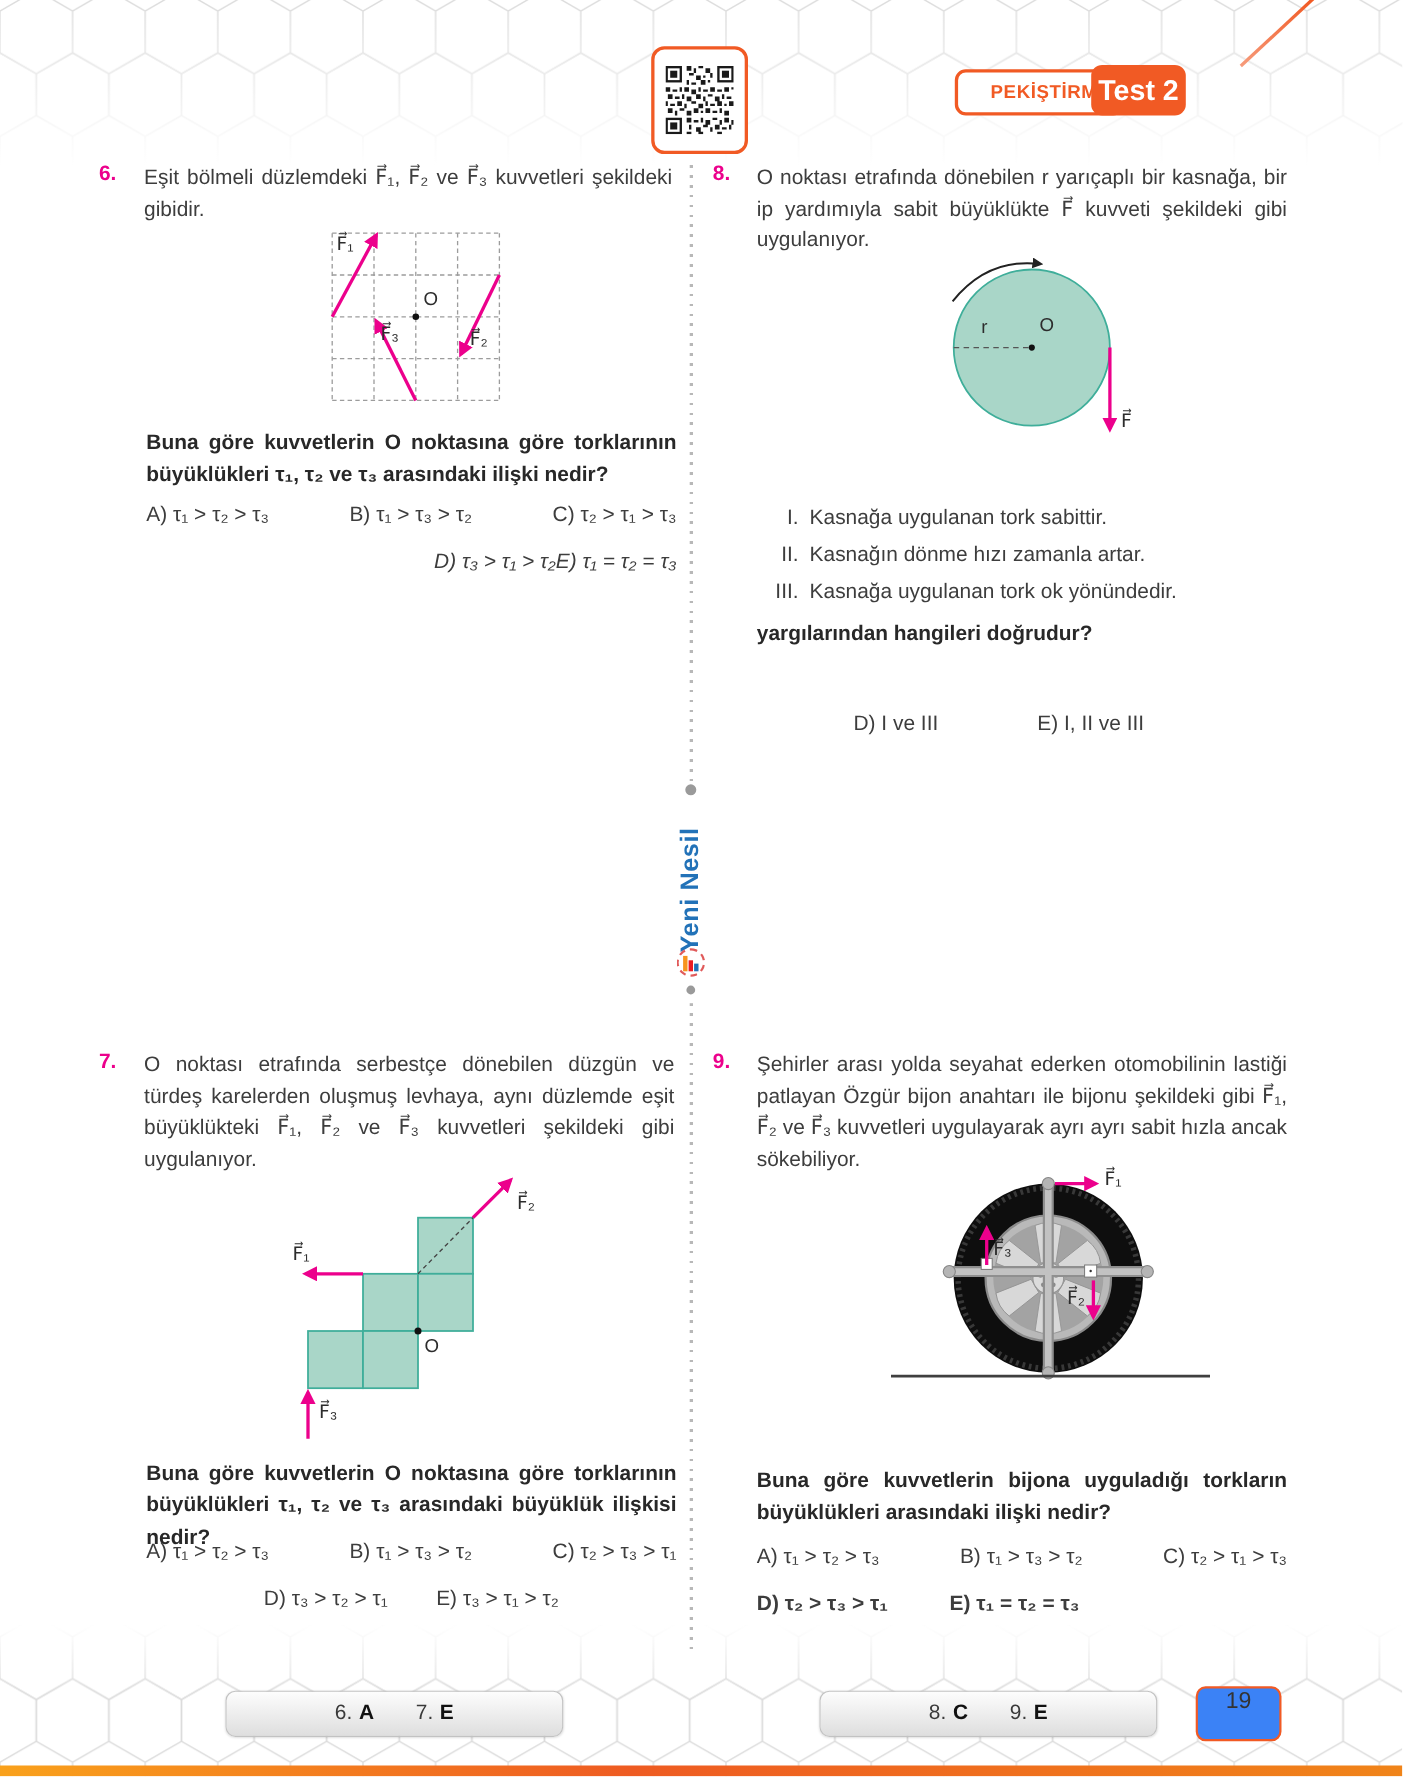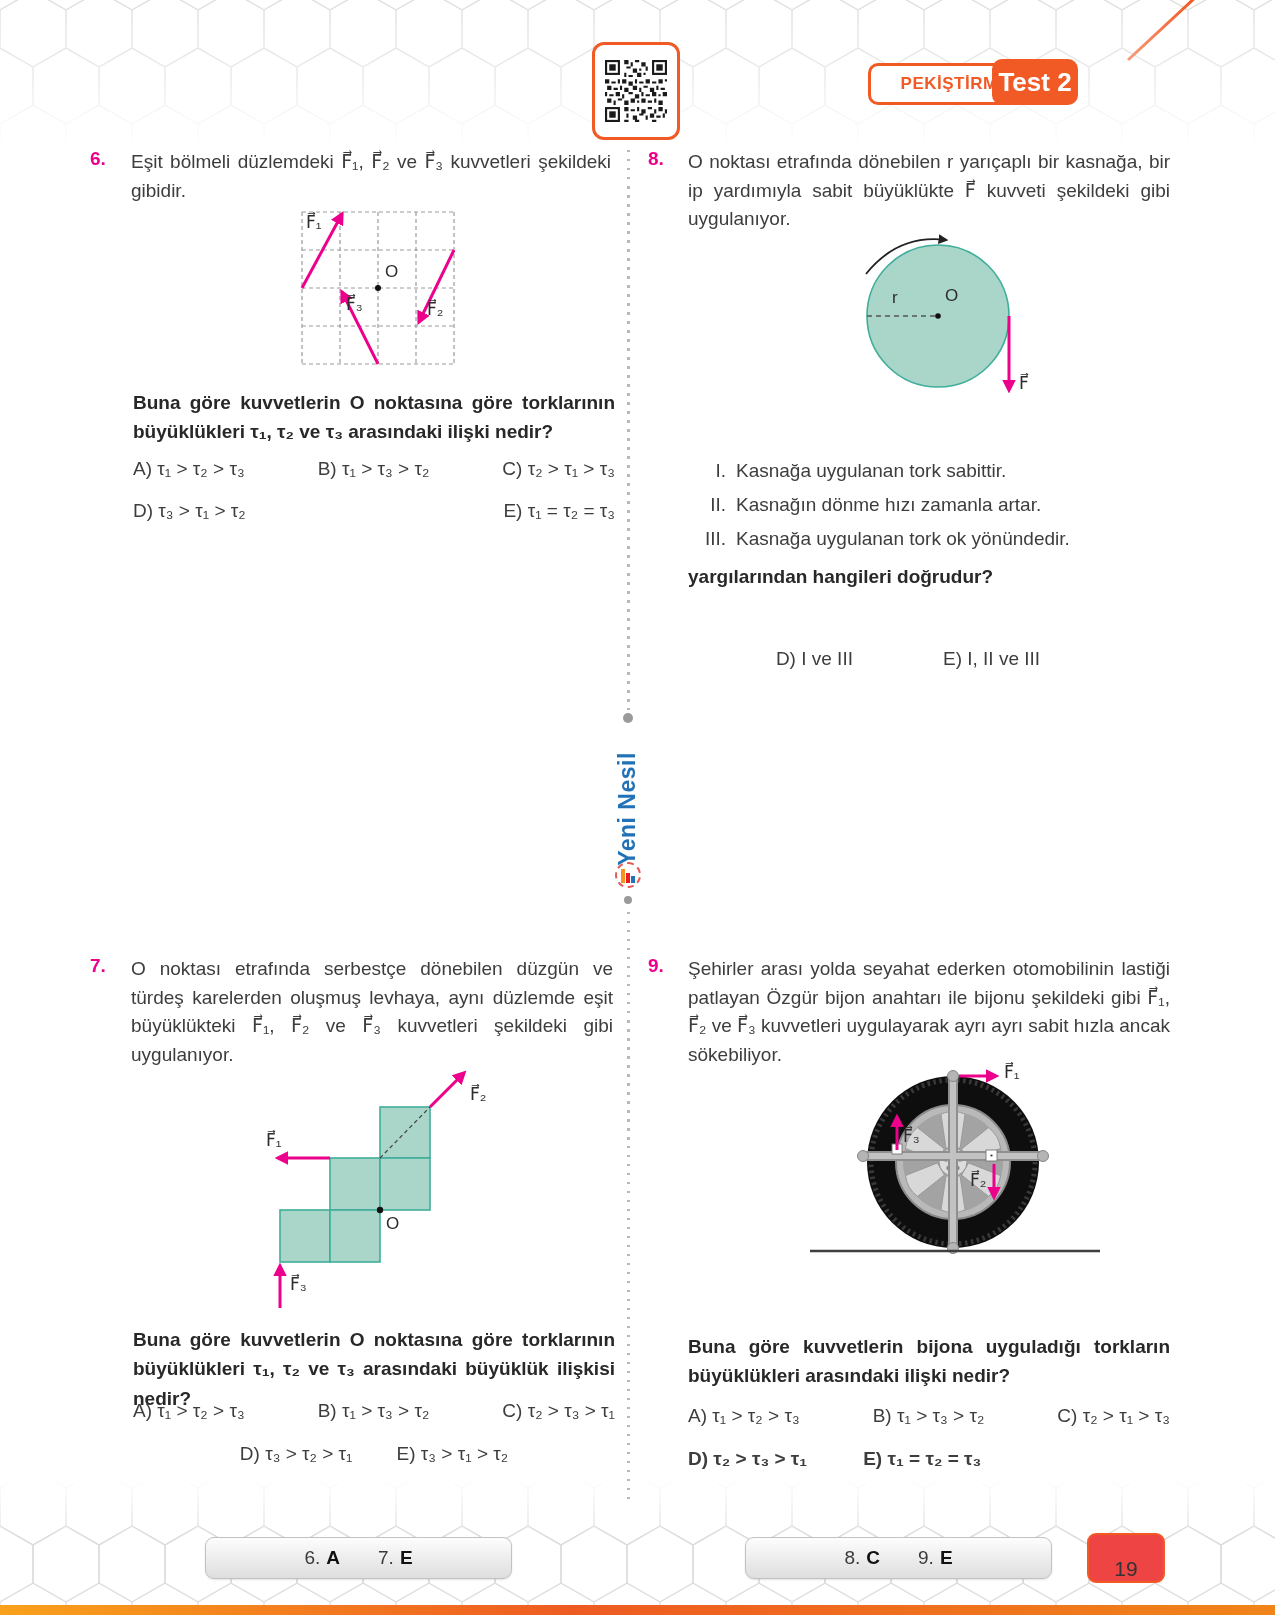--- a/index.html
+++ b/index.html
@@ -33,22 +33,22 @@
         color:#2272b8;font-weight:bold;font-size:23px;text-align:center;letter-spacing:.5px;}
   .logo-icon{position:absolute;left:615px;top:862px;width:26px;height:26px;border:2px dashed #e05a5a;
         border-radius:50%;display:flex;align-items:flex-end;justify-content:center;gap:1px;padding:3px 2px;box-sizing:border-box;}
   .logo-icon i{display:block;width:4px;}
   .ans-pill{position:absolute;top:1537px;width:305px;height:40px;border:1px solid #c2c2c2;border-radius:9px;
         background:linear-gradient(to bottom,#fdfdfd,#dedede);display:flex;align-items:center;justify-content:center;gap:38px;
         box-shadow:0 1px 2px rgba(0,0,0,.12);font-size:19px;}
   .ans-pill .pair{display:flex;gap:6px;}
   .ans-pill .fnum{color:#3a3a3a;}
   .ans-pill .fans{color:#111;font-weight:bold;}
-  .page-num{position:absolute;left:1087px;top:1533px;width:74px;height:46px;background:#ef4444;border:2.5px solid #f15a24;
-        border-radius:9px;display:flex;align-items:flex-end;justify-content:center;font-size:21px;color:#333;}
+  .page-num{position:absolute;left:1087px;top:1533px;width:74px;height:46px;background:#3b82f6;border:2.5px solid #f15a24;
+        border-radius:9px;display:flex;align-items:flex-start;justify-content:center;font-size:21px;color:#333;}
   .bottombar{position:absolute;left:0;top:1605px;width:1275px;height:10px;
         background:linear-gradient(to right,#f9a11b,#ee5b22 45%,#f08419);}
 </style>
 </head>
 <body>
 
 <div class="page">
 
   <svg class="hexlayer" style="top:0;height:150px;" width="1275" height="150">
     <defs>
@@ -137,21 +137,21 @@
     <span class="figlabel" style="left:58px;top:96px;">F⃗₃</span>
     <span class="figlabel" style="left:139px;top:101px;">F⃗₂</span>
   </div>
 
   <div class="prompt" style="left:133px;top:388px;width:482px;">Buna göre kuvvetlerin O noktasına göre torklarının büyüklükleri τ₁, τ₂ ve τ₃ arasındaki ilişki nedir?</div>
   <div class="optrow" style="left:133px;top:458px;width:482px;justify-content:space-between;">
     <span>A) τ₁ &gt; τ₂ &gt; τ₃</span>
     <span>B) τ₁ &gt; τ₃ &gt; τ₂</span>
     <span>C) τ₂ &gt; τ₁ &gt; τ₃</span>
   </div>
-  <div class="optrow" style="left:133px;top:500px;width:482px;justify-content:space-between;gap:44px;">
+  <div class="optrow" style="left:133px;top:500px;width:482px;justify-content:flex-end;font-style:italic;">
     <span>D) τ₃ &gt; τ₁ &gt; τ₂</span>
     <span>E) τ₁ = τ₂ = τ₃</span>
   </div>
 
   <span class="qnum" style="left:648px;top:148px;">8.</span>
   <div class="qtext" style="left:688px;top:148px;width:482px;">O noktası etrafında dönebilen r yarıçaplı bir kasnağa, bir ip yardımıyla sabit büyüklükte F⃗ kuvveti şekildeki gibi uygulanıyor.</div>
 
   <div class="fig" style="left:840px;top:230px;width:230px;height:186px;">
     <svg width="230" height="186" viewBox="0 0 230 186">
       <defs>

